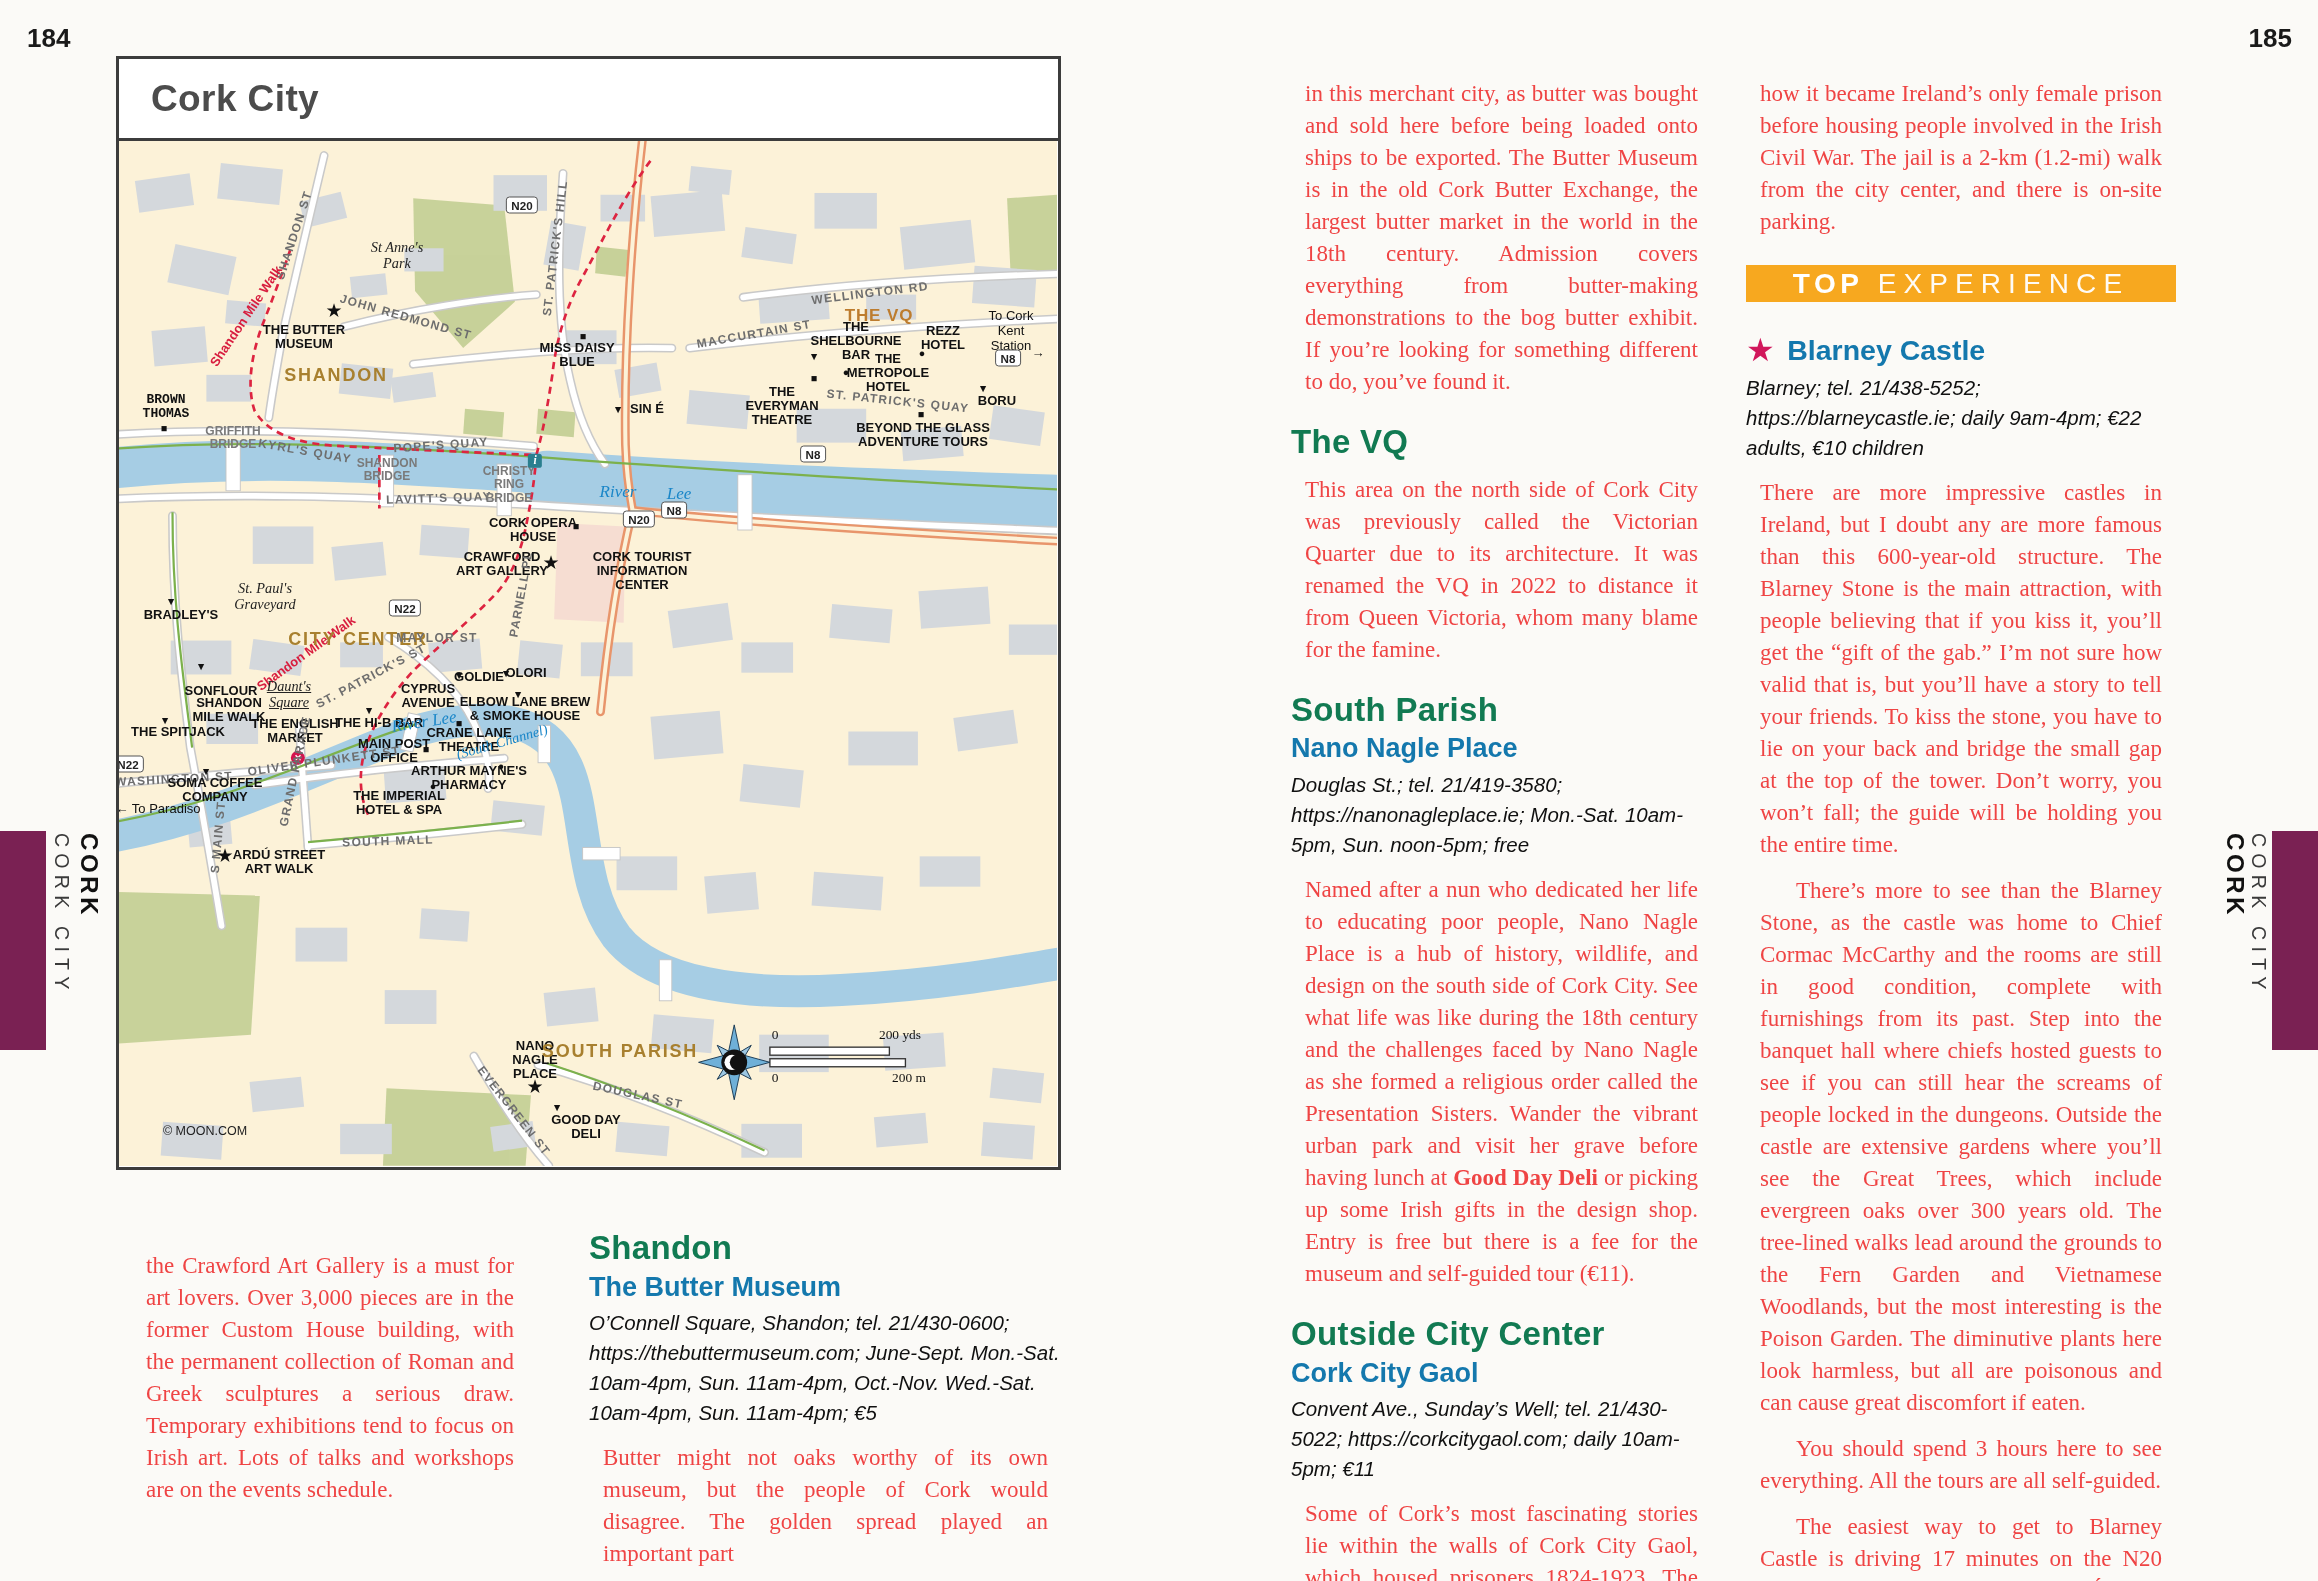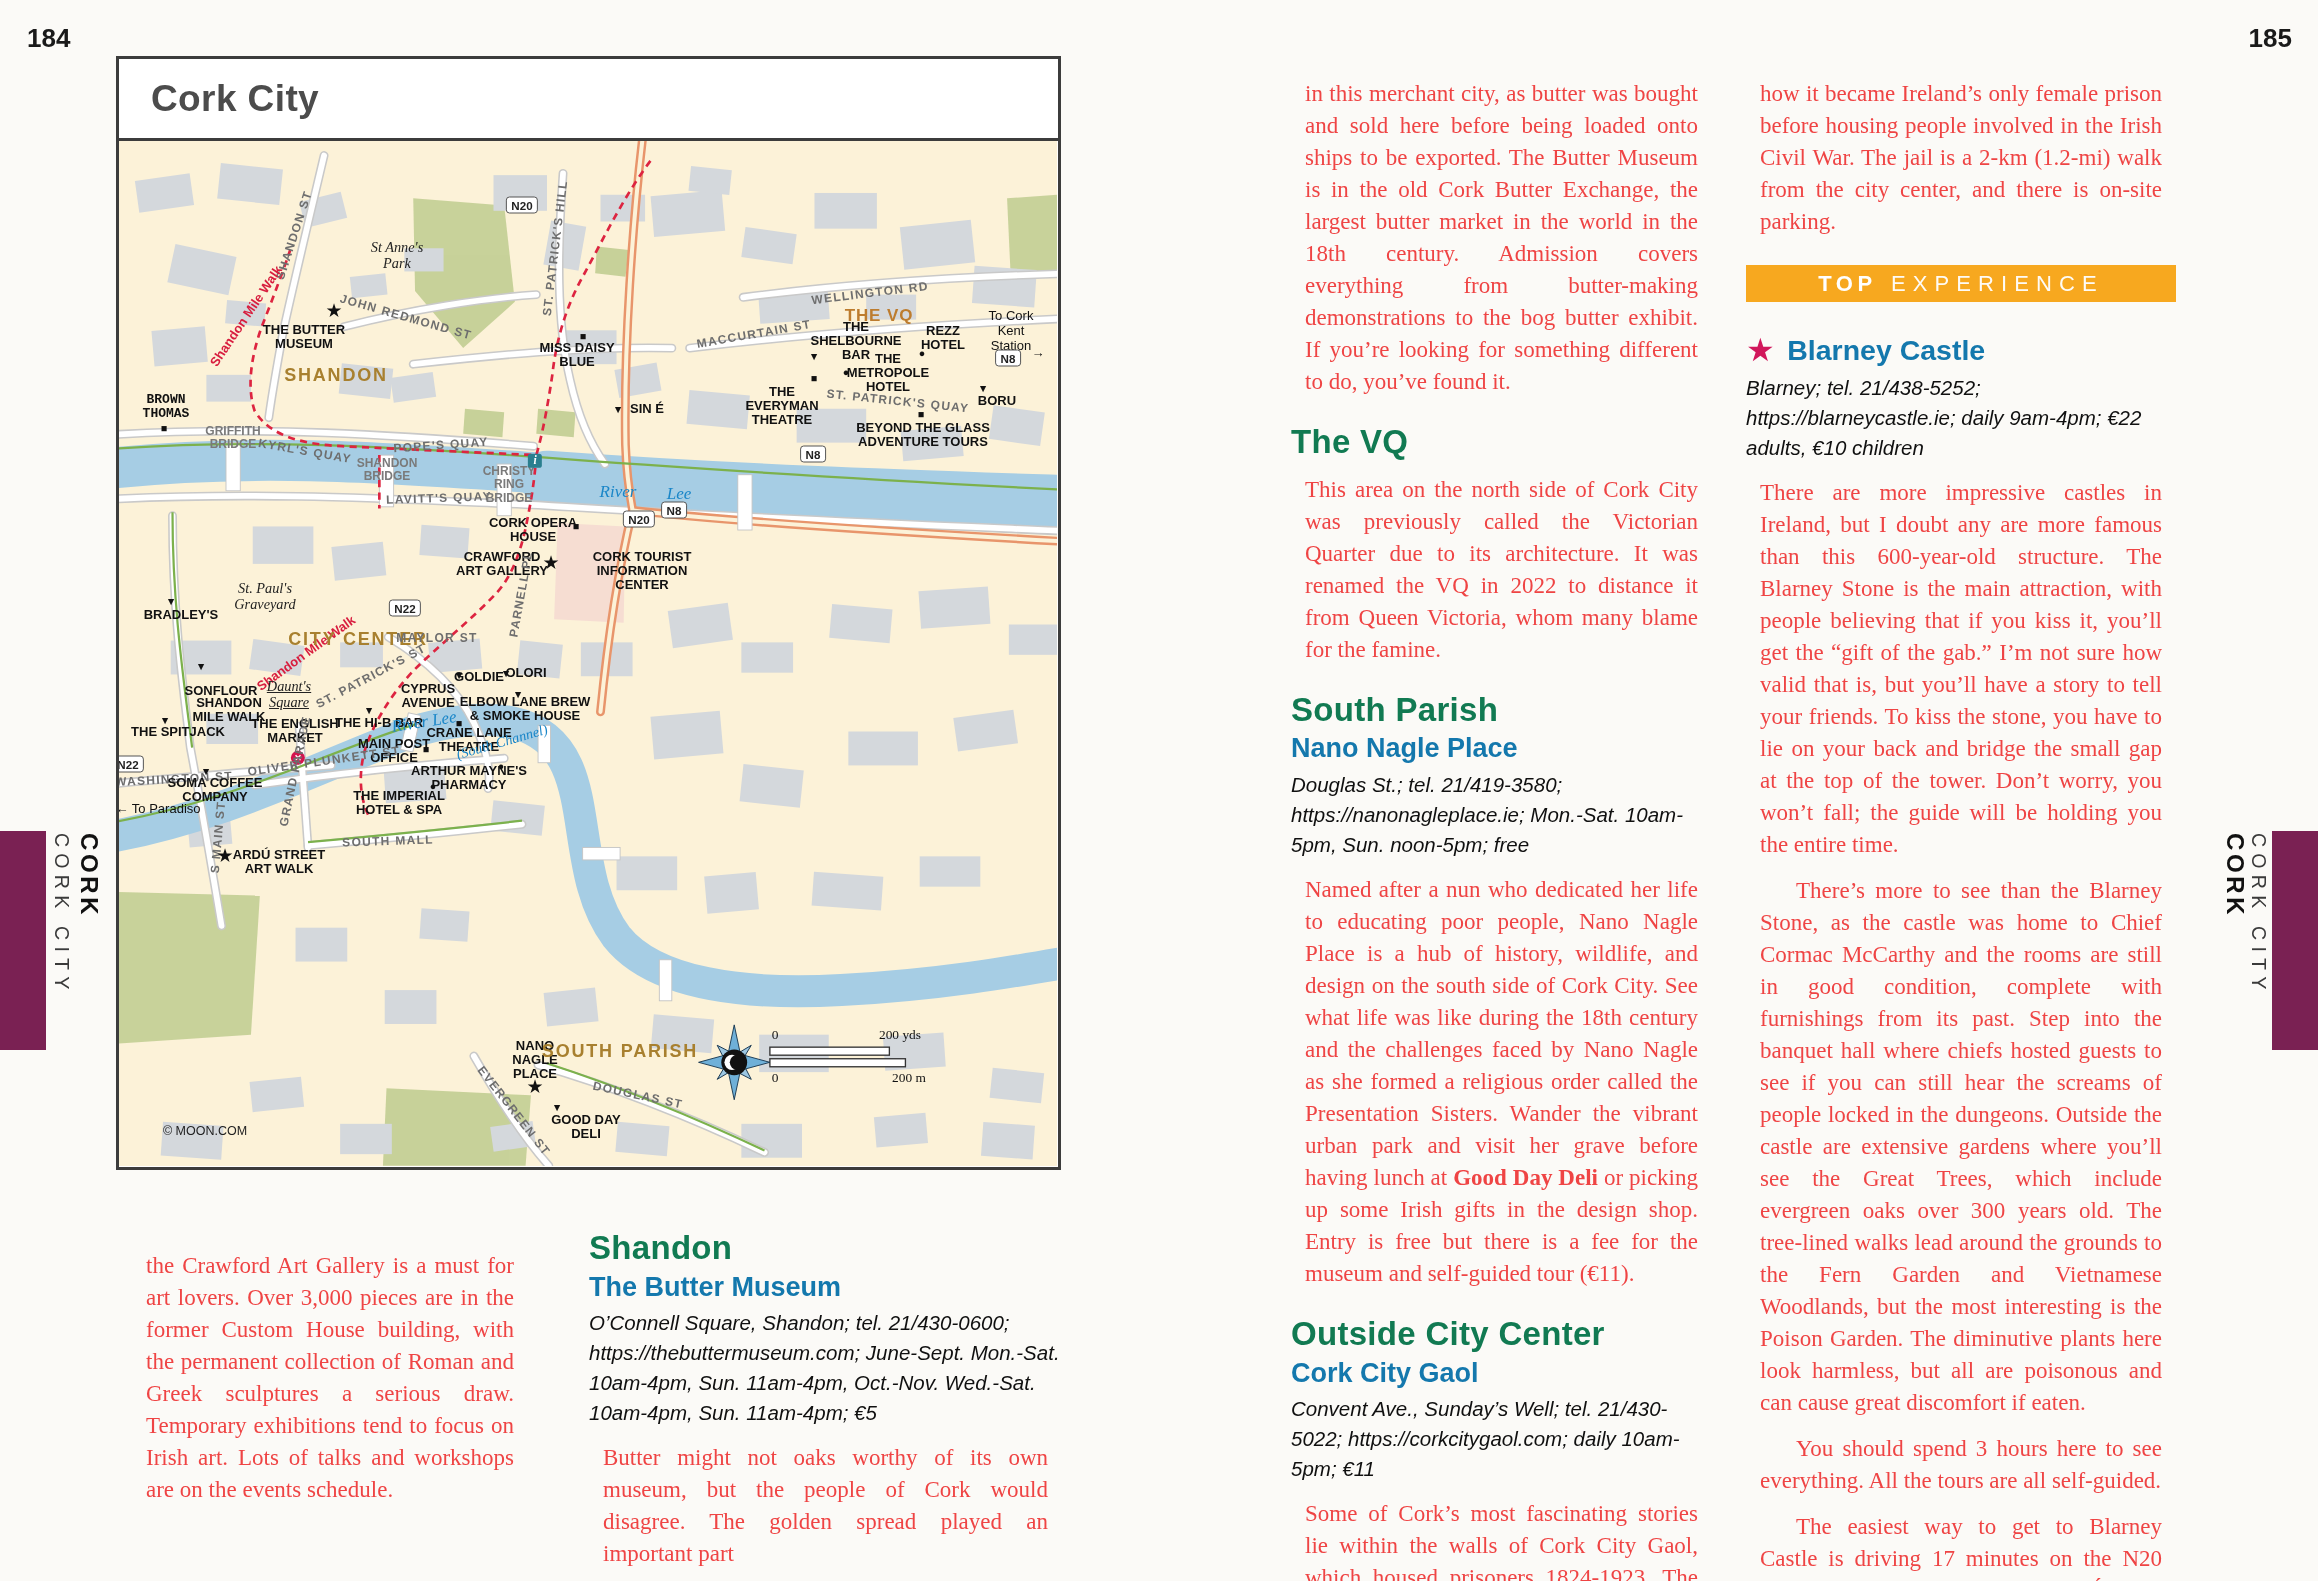--- a/index.html
+++ b/index.html
@@ -39,21 +39,21 @@
             font:bold italic 11.6px/14.3px "Liberation Serif",serif;}
   
   .col{position:absolute;}
   .body{font:23px/32px "Liberation Serif",serif;color:#ef4444;text-align:justify;margin:14px;}
   .ind{text-indent:36px;}
   .info{font:italic 20.5px/30px "Liberation Sans",sans-serif;color:#101010;margin:3.6px 0 9px;text-align:left;}
   .h-green{font:bold 33px/1.05 "Liberation Sans",sans-serif;color:#117a52;margin:27px 0 7.1px;letter-spacing:0.3px;}
   .h-green.first{margin-top:0;}
   .h-blue{font:bold 27px/1.05 "Liberation Sans",sans-serif;color:#1478ad;margin:1.8px 0 7.1px;}
   .banner{height:37px;background:#f7a81f;display:flex;align-items:center;justify-content:center;
-          margin:27px 0 32px;color:#fff;font-size:22px;}
+          margin:27px 0 32px;color:#fff;font-size:28px;}
   .banner .b1{font-weight:bold;letter-spacing:4.5px;margin-right:14.3px;}
   .banner .b2{font-weight:400;letter-spacing:7.1px;opacity:.96;}
   .blarney-head{display:flex;align-items:center;gap:12.5px;margin:0 0 7.1px;}
   .blarney-head .star{font-size:32px;color:#d1175b;line-height:1;}
   .blarney-head .txt{font:bold 28.5px/1 "Liberation Sans",sans-serif;color:#1478ad;}
   
   .spine-block{position:absolute;top:831px;width:46px;height:219px;background:#7a2153;}
   .sp-bold{position:absolute;top:833px;writing-mode:vertical-rl;
            font:bold 24px "Liberation Sans",sans-serif;letter-spacing:3.6px;color:#111;}
   .sp-reg{position:absolute;top:833px;writing-mode:vertical-rl;

